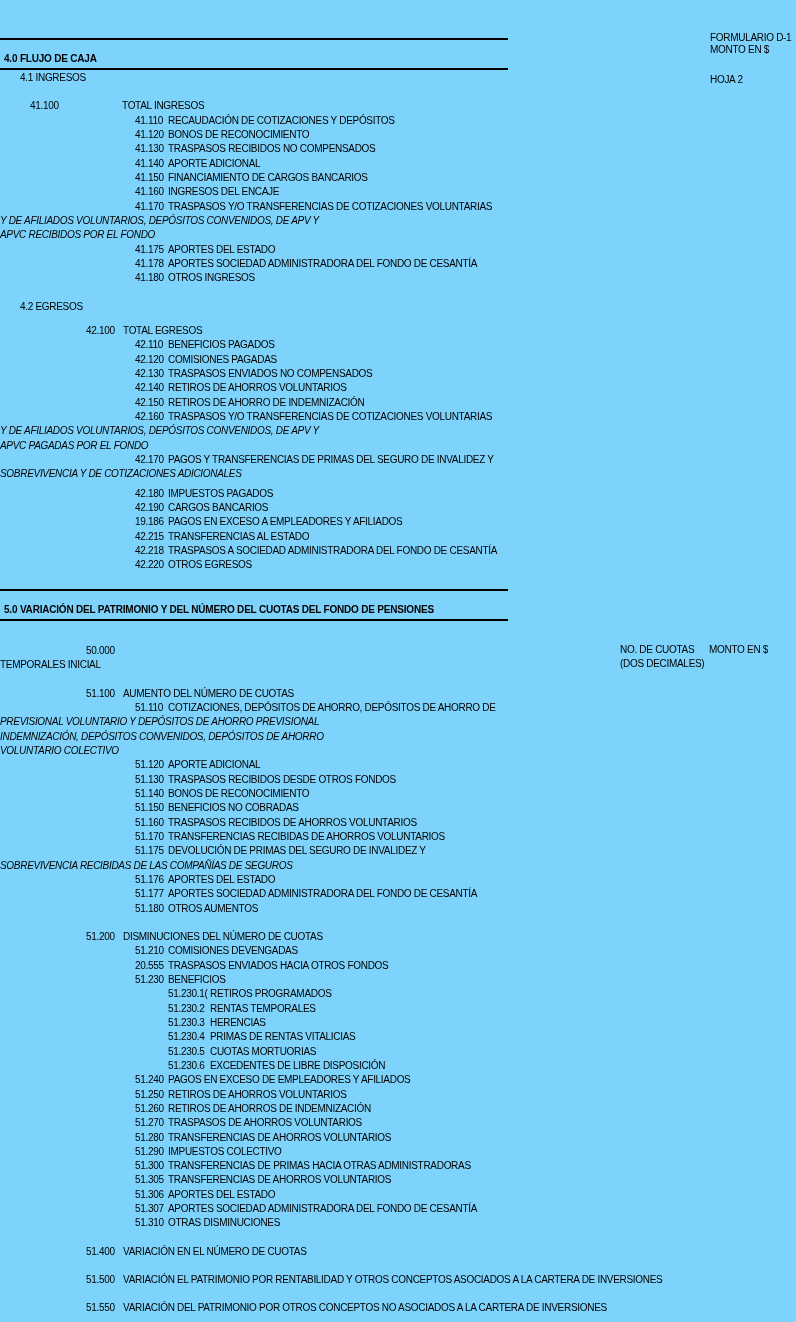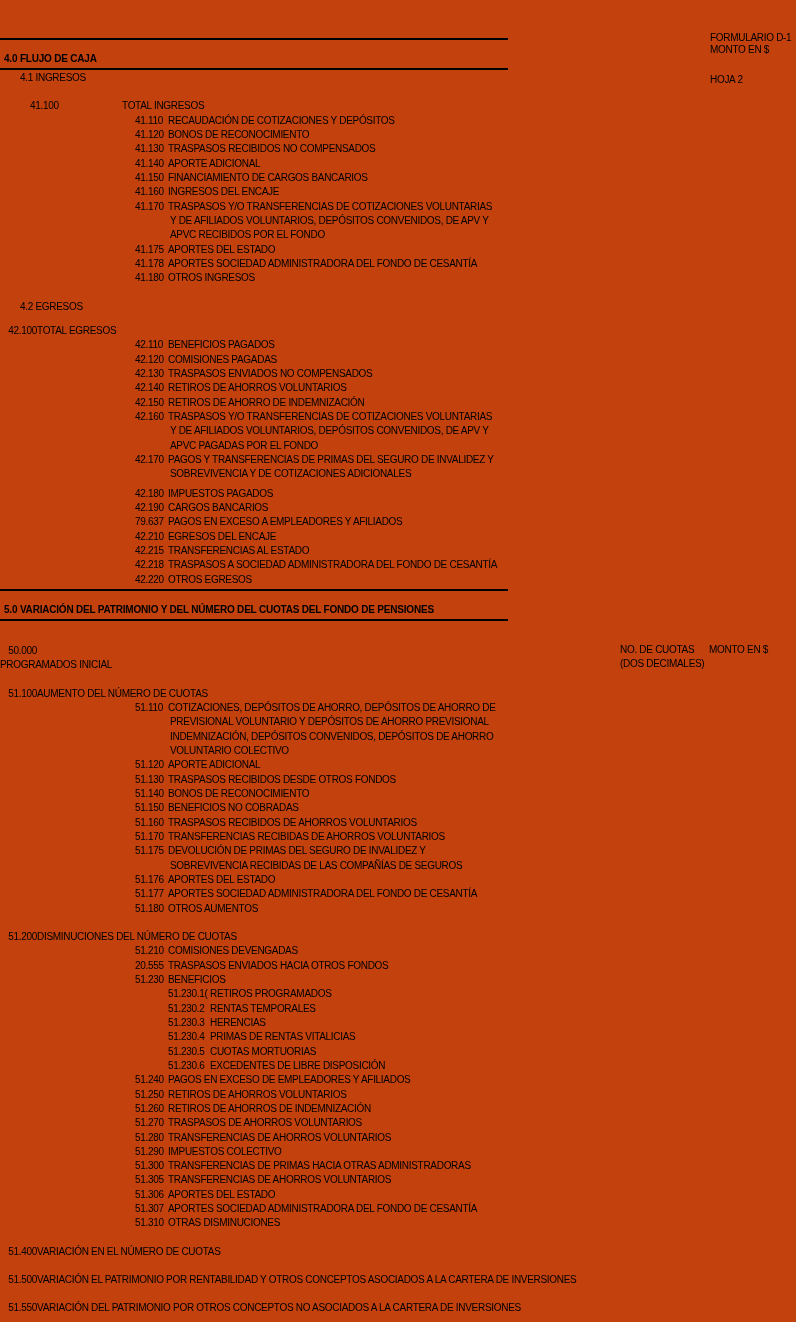--- a/index.html
+++ b/index.html
@@ -1,19 +1,19 @@
 <!DOCTYPE html>
 <html><head>
 <meta charset="utf-8">
 <style>
   html,body{margin:0;padding:0;background:#ffffff;}
   .page{
     position:relative;
     width:796px;height:1322px;
-    background:#c2410c;color:#000000;
+    background:#7dd3fc;color:#000000;
     font-family:"Liberation Sans",sans-serif;
     font-size:10px;
     letter-spacing:-0.3px;
     overflow:hidden;
   }
   .abs{position:absolute;}
   .hdr-right{left:710px;top:3px;line-height:14px;white-space:pre;}
   .sec-box{
     position:absolute;left:0;width:508px;
     border-top:2px solid #000;border-bottom:2px solid #000;
@@ -28,24 +28,24 @@
   #monto5{left:709px;top:643px;}
   #cuotas-sub{left:620px;top:657px;}
   .rows{position:absolute;left:0;width:796px;}
   #rows4{top:68px;}
   #rows5{top:641px;}
   .row{display:flex;align-items:flex-start;line-height:14.33px;white-space:pre;}
   .row .code{flex:none;}
   .row .lbl{flex:none;}
   .row.sec{padding-left:20px;}
   .row.l1a .code{margin-left:30px;width:92px;}
-  .row.l1  .code{width:37px;text-align:right;}
+  .row.l1  .code{margin-left:86px;width:37px;}
   .row.l2  .code{margin-left:135px;width:33px;}
   .row.l3  .code{margin-left:168px;width:42px;}
-  .row.c2{padding-left:170px;}
+  .row.c2{font-style:italic;}
 </style>
 </head>
 <body>
 
 <div class="page">
 
   <div class="abs hdr-right">
     <div>FORMULARIO D-1</div>
     <div>HOJA 2</div>
   </div>
@@ -78,37 +78,36 @@
       <div class="row l2"><span class="code">42.130</span><span class="lbl">TRASPASOS ENVIADOS NO COMPENSADOS</span></div>
       <div class="row l2"><span class="code">42.140</span><span class="lbl">RETIROS DE AHORROS VOLUNTARIOS</span></div>
       <div class="row l2"><span class="code">42.150</span><span class="lbl">RETIROS DE AHORRO DE INDEMNIZACIÓN</span></div>
       <div class="row l2"><span class="code">42.160</span><span class="lbl">TRASPASOS Y/O TRANSFERENCIAS DE COTIZACIONES VOLUNTARIAS</span></div>
       <div class="row c2"><span class="lbl">Y DE AFILIADOS VOLUNTARIOS, DEPÓSITOS CONVENIDOS, DE APV Y</span></div>
       <div class="row c2"><span class="lbl">APVC PAGADAS POR EL FONDO</span></div>
       <div class="row l2"><span class="code">42.170</span><span class="lbl">PAGOS Y TRANSFERENCIAS DE PRIMAS DEL SEGURO DE INVALIDEZ Y</span></div>
       <div class="row c2"><span class="lbl">SOBREVIVENCIA Y DE COTIZACIONES ADICIONALES</span></div>
       <div class="row l2" style="margin-top: 5px;"><span class="code">42.180</span><span class="lbl">IMPUESTOS PAGADOS</span></div>
       <div class="row l2"><span class="code">42.190</span><span class="lbl">CARGOS BANCARIOS</span></div>
-      <div class="row l2"><span class="code">79.637</span><span class="lbl">PAGOS EN EXCESO A EMPLEADORES Y AFILIADOS</span></div>
-      <div class="row l2"><span class="code">42.210</span><span class="lbl">EGRESOS DEL ENCAJE</span></div>
+      <div class="row l2"><span class="code">19.186</span><span class="lbl">PAGOS EN EXCESO A EMPLEADORES Y AFILIADOS</span></div>
       <div class="row l2"><span class="code">42.215</span><span class="lbl">TRANSFERENCIAS AL ESTADO</span></div>
       <div class="row l2"><span class="code">42.218</span><span class="lbl">TRASPASOS A SOCIEDAD ADMINISTRADORA DEL FONDO DE CESANTÍA</span></div>
       <div class="row l2"><span class="code">42.220</span><span class="lbl">OTROS EGRESOS</span></div>
     </div>
 
   <div class="sec-box" id="sec5-box">
     <div class="sec-title">5.0 VARIACIÓN DEL PATRIMONIO Y DEL NÚMERO DEL CUOTAS DEL FONDO DE PENSIONES</div>
   </div>
 
   <div class="abs col-label" id="cuotas-hdr">NO. DE CUOTAS</div>
   <div class="abs col-label" id="monto5">MONTO EN $</div>
   <div class="abs col-label" id="cuotas-sub">(DOS DECIMALES)</div>
 
   <div class="rows" id="rows5">
-      <div class="row l1" style="margin-top: 3px; flex-direction: column;"><span class="code">50.000</span><span class="lbl">PROGRAMADOS INICIAL</span></div>
+      <div class="row l1" style="margin-top: 3px; flex-direction: column;"><span class="code">50.000</span><span class="lbl">TEMPORALES INICIAL</span></div>
       <div class="row l1" style="margin-top: 14px;"><span class="code">51.100</span><span class="lbl">AUMENTO DEL NÚMERO DE CUOTAS</span></div>
       <div class="row l2"><span class="code">51.110</span><span class="lbl">COTIZACIONES, DEPÓSITOS DE AHORRO, DEPÓSITOS DE AHORRO DE</span></div>
       <div class="row c2"><span class="lbl">PREVISIONAL VOLUNTARIO Y DEPÓSITOS DE AHORRO PREVISIONAL</span></div>
       <div class="row c2"><span class="lbl">INDEMNIZACIÓN, DEPÓSITOS CONVENIDOS, DEPÓSITOS DE AHORRO</span></div>
       <div class="row c2"><span class="lbl">VOLUNTARIO COLECTIVO</span></div>
       <div class="row l2"><span class="code">51.120</span><span class="lbl">APORTE ADICIONAL</span></div>
       <div class="row l2"><span class="code">51.130</span><span class="lbl">TRASPASOS RECIBIDOS DESDE OTROS FONDOS</span></div>
       <div class="row l2"><span class="code">51.140</span><span class="lbl">BONOS DE RECONOCIMIENTO</span></div>
       <div class="row l2"><span class="code">51.150</span><span class="lbl">BENEFICIOS NO COBRADAS</span></div>
       <div class="row l2"><span class="code">51.160</span><span class="lbl">TRASPASOS RECIBIDOS DE AHORROS VOLUNTARIOS</span></div>

